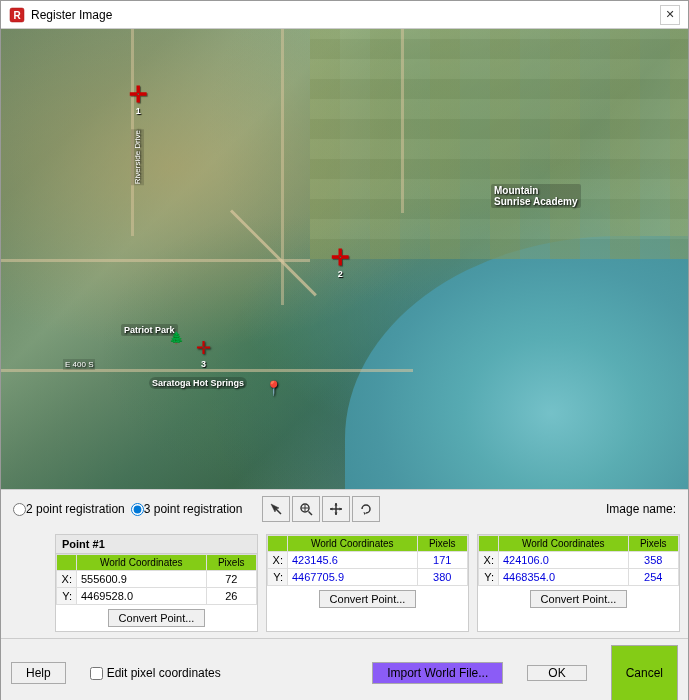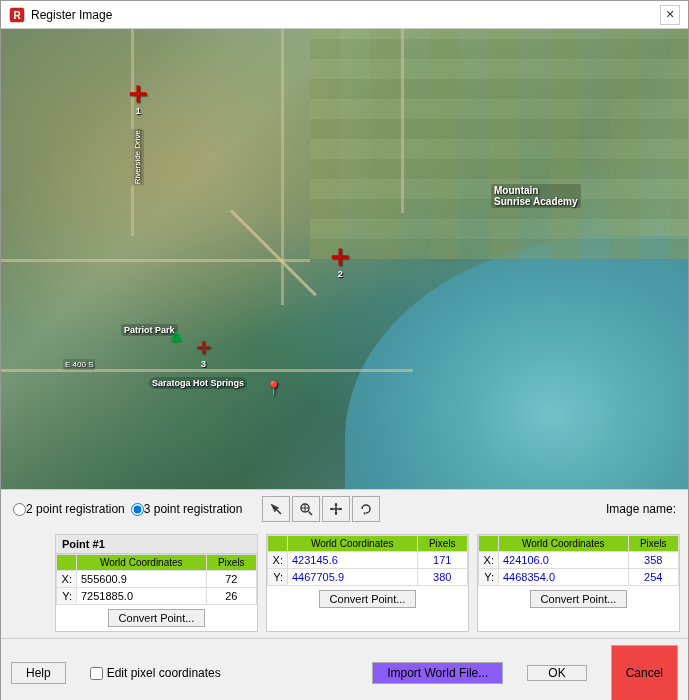--- a/index.html
+++ b/index.html
@@ -277,21 +277,21 @@
     }
     .ok-btn {
       padding: 0 20px;
       background: #f0f0f0;
       border: 1px solid #aaa;
       cursor: pointer;
       font-size: 12px;
     }
     .cancel-btn {
       padding: 20px 14px;
-      background: #ef4444;
+      background: #84cc16;
       border: 1px solid #aaa;
       cursor: pointer;
       font-size: 12px;
     }
     
     input[type=radio] {
       accent-color: #0078d7;
     }
     .highlighted-radio {
       accent-color: #0078d7;
@@ -424,21 +424,21 @@
           </tr>
         </thead>
         <tbody>
           <tr>
             <td>X:</td>
             <td class="coord-value">555600.9</td>
             <td class="pixel-value">72</td>
           </tr>
           <tr>
             <td>Y:</td>
-            <td class="coord-value">7251885.0</td>
+            <td class="coord-value">4469528.0</td>
             <td class="pixel-value">26</td>
           </tr>
         </tbody>
       </table>
       <button class="convert-btn">Convert Point...</button>
     </div>
 
     <div class="point-panel">
       <table class="point-table">
         <thead>

